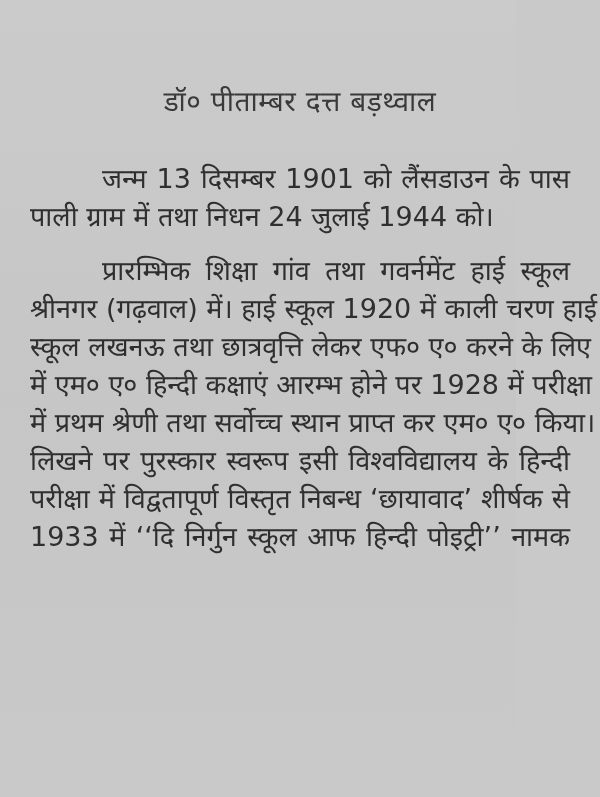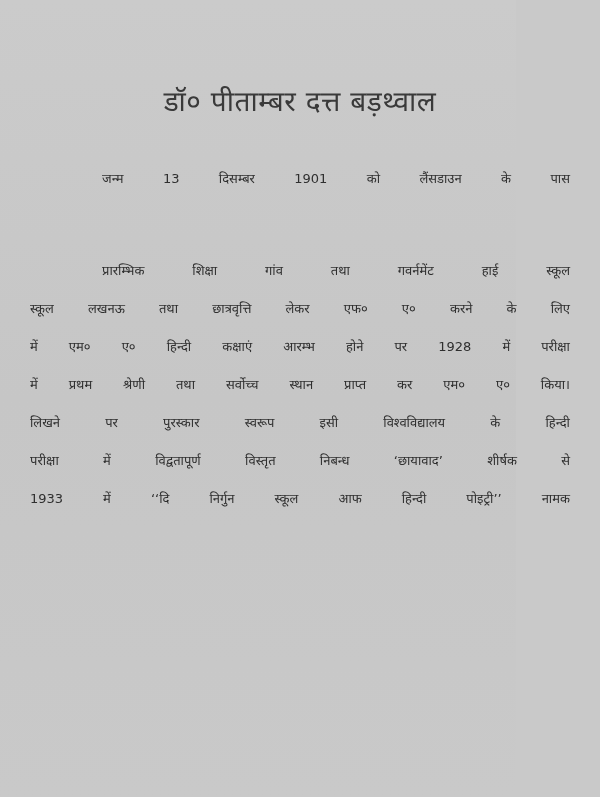--- a/index.html
+++ b/index.html
@@ -14,41 +14,43 @@
     position: absolute; left: 0; top: 0; width: 516px; height: 797px;
     background: linear-gradient(180deg, #cbcbcb 0%, #c6c6c6 50%, #c9c9c9 100%);
   }
   .title {
     position: absolute; top: 62px; left: 0; width: 600px;
     text-align: center; font-size: 28px; font-weight: normal;
     color: #3a3a3a; letter-spacing: 0.5px;
   }
   .para {
     position: absolute; left: 30px; width: 540px;
-    font-size: 13px; line-height: 38px;
+    font-size: 27px; line-height: 38px;
     text-align: justify; color: #2f2f2f;
   }
   .para .line { display: block; white-space: nowrap; text-align-last: justify; text-align: justify; }
   .para .line.last { text-align-last: left; }
   .para .line.indent { padding-left: 72px; }
   #p1 { top: 160px; }
   #p2 { top: 252px; }
 </style>
 </head>
 <body>
 
 <div class="page">
   <h1 class="title">डॉ० पीताम्बर दत्त बड़थ्वाल</h1>
 
   <div class="para" id="p1">
     <span class="line indent">जन्म 13 दिसम्बर 1901 को लैंसडाउन के पास</span>
+    <span class="line last">पाली ग्राम में तथा निधन 24 जुलाई 1944 को।</span>
   </div>
 
   <div class="para" id="p2">
     <span class="line indent">प्रारम्भिक शिक्षा गांव तथा गवर्नमेंट हाई स्कूल</span>
+    <span class="line">श्रीनगर (गढ़वाल) में। हाई स्कूल 1920 में काली चरण हाई</span>
     <span class="line">स्कूल लखनऊ तथा छात्रवृत्ति लेकर एफ० ए० करने के लिए</span>
     <span class="line">में एम० ए० हिन्दी कक्षाएं आरम्भ होने पर 1928 में परीक्षा</span>
     <span class="line">में प्रथम श्रेणी तथा सर्वोच्च स्थान प्राप्त कर एम० ए० किया।</span>
     <span class="line">लिखने पर पुरस्कार स्वरूप इसी विश्वविद्यालय के हिन्दी</span>
     <span class="line">परीक्षा में विद्वतापूर्ण विस्तृत निबन्ध ‘छायावाद’ शीर्षक से</span>
     <span class="line">1933 में ‘‘दि निर्गुन स्कूल आफ हिन्दी पोइट्री’’ नामक</span>
   </div>
 </div>
 
 </body></html>

